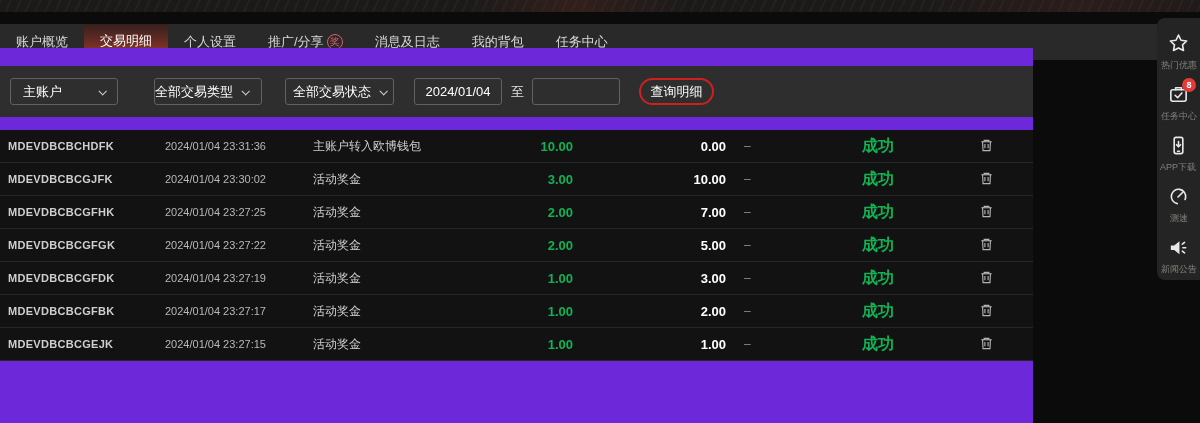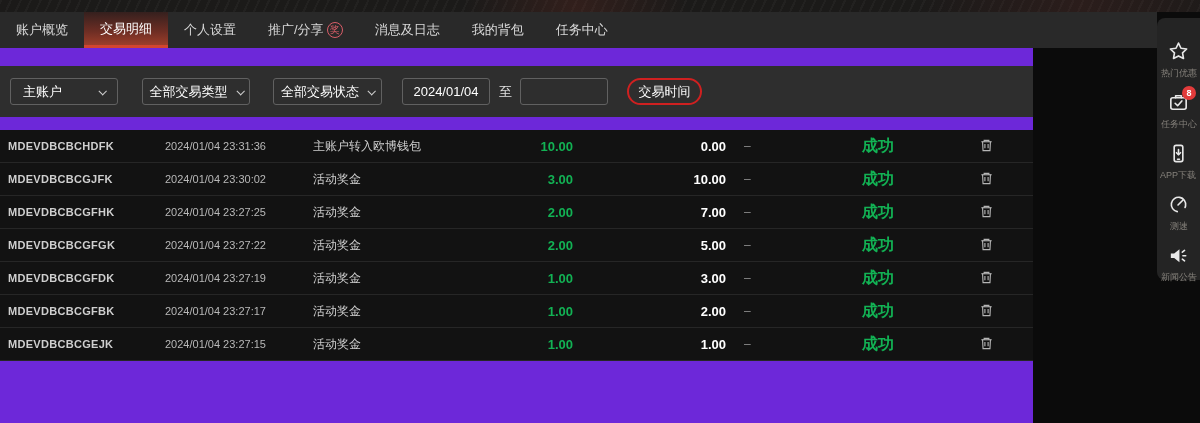--- a/index.html
+++ b/index.html
@@ -14,21 +14,21 @@
   .top-texture{
     position:absolute; top:0; left:0; width:1200px; height:12px;
     background:
       radial-gradient(circle at 48% 60%, rgba(110,45,35,.28), transparent 18%),
       radial-gradient(circle at 90% 40%, rgba(100,40,35,.22), transparent 15%),
       repeating-linear-gradient(115deg, rgba(255,255,255,.03) 0 2px, transparent 2px 9px),
       #1b1a19;
   }
   
   .navbar{
-    position:absolute; top:12px; left:0; width:1157px; height:36px;
+    position:absolute; top:24px; left:0; width:1157px; height:36px;
     background:#292929; display:flex; align-items:stretch;
   }
   .tab{
     padding:0 16px; line-height:36px; font-size:13px; color:#d8d8d8;
     cursor:pointer; white-space:nowrap;
   }
   .tab.active{
     background:linear-gradient(180deg,#35201e 0%,#6f2e24 60%,#9c3e2a 100%);
     border-bottom:3px solid #d24530; line-height:33px; color:#fff;
   }
@@ -45,21 +45,21 @@
   .filter-bar{
     position:absolute; top:18px; left:0; width:1033px; height:51px;
     background:#2e2e2e; display:flex; align-items:center;
   }
   .ctl{
     height:27px; border:1px solid #616161; border-radius:3px;
     color:#fff; font-size:13px; background:transparent;
     display:flex; align-items:center; cursor:pointer; white-space:nowrap;
   }
   .sel1{ margin-left:10px; width:108px; justify-content:space-between; padding:0 12px; }
-  .sel2{ margin-left:24px; width:108px; justify-content:center; }
+  .sel2{ margin-left:36px; width:108px; justify-content:flex-start; }
   .sel3{ margin-left:23px; width:109px; justify-content:center; }
   .sel2 .chev,.sel3 .chev{ margin-left:9px; }
   .chev{
     width:6px; height:6px; border-right:1.5px solid #cfcfcf; border-bottom:1.5px solid #cfcfcf;
     transform:rotate(45deg) translateY(-1px); display:inline-block; flex:0 0 auto;
   }
   .date-input{ margin-left:20px; width:88px; justify-content:center; cursor:text; }
   .date-input.empty{ margin-left:8px; }
   .to-label{ margin-left:9px; font-size:13px; color:#e2e2e2; }
   .query-btn{
@@ -83,21 +83,21 @@
   .type{ font-size:12px; color:#cfcfcf; }
   .amount{ font-size:13px; font-weight:bold; color:#12b254; }
   .balance{ font-size:13px; font-weight:bold; color:#fff; }
   .memo{ font-size:12px; color:#8a8a8a; }
   .status{ font-size:16px; font-weight:bold; color:#12b254; }
   .del-btn{ background:none; border:none; cursor:pointer; padding:2px; line-height:0; }
   
   .side-panel{
     position:absolute; right:0; top:18px; width:43px; height:262px;
     background:#242424; border-radius:8px 0 0 8px;
-    display:flex; flex-direction:column; align-items:center; padding-top:22px;
+    display:flex; flex-direction:column; align-items:center; padding-top:14px;
   }
   .side-item{
     display:flex; flex-direction:column; align-items:center;
     margin-bottom:11px; position:relative; width:100%; cursor:pointer;
   }
   .side-item svg{ width:23px; height:23px; }
   .side-label{
     font-size:10px; color:#85817b; margin-top:3px; white-space:nowrap; transform:scale(.9);
   }
   .side-badge{
@@ -136,21 +136,21 @@
       <span>全部交易状态</span>
       <span class="chev"></span>
     </div>
     <div class="ctl date-input">
       <span>2024/01/04</span>
     </div>
     <span class="to-label">至</span>
     <div class="ctl date-input empty">
       <span></span>
     </div>
-    <button class="query-btn">交易时间</button>
+    <button class="query-btn">查询明细</button>
   </div>
 
 
   <div class="tbody">
 
     <div class="trow grid-cols">
       <div class="c1 order-no">MDEVDBCBCHDFK</div>
       <div class="c2 time">2024/01/04 23:31:36</div>
       <div class="c3 type">主账户转入欧博钱包</div>
       <div class="c4 amount">10.00</div>

